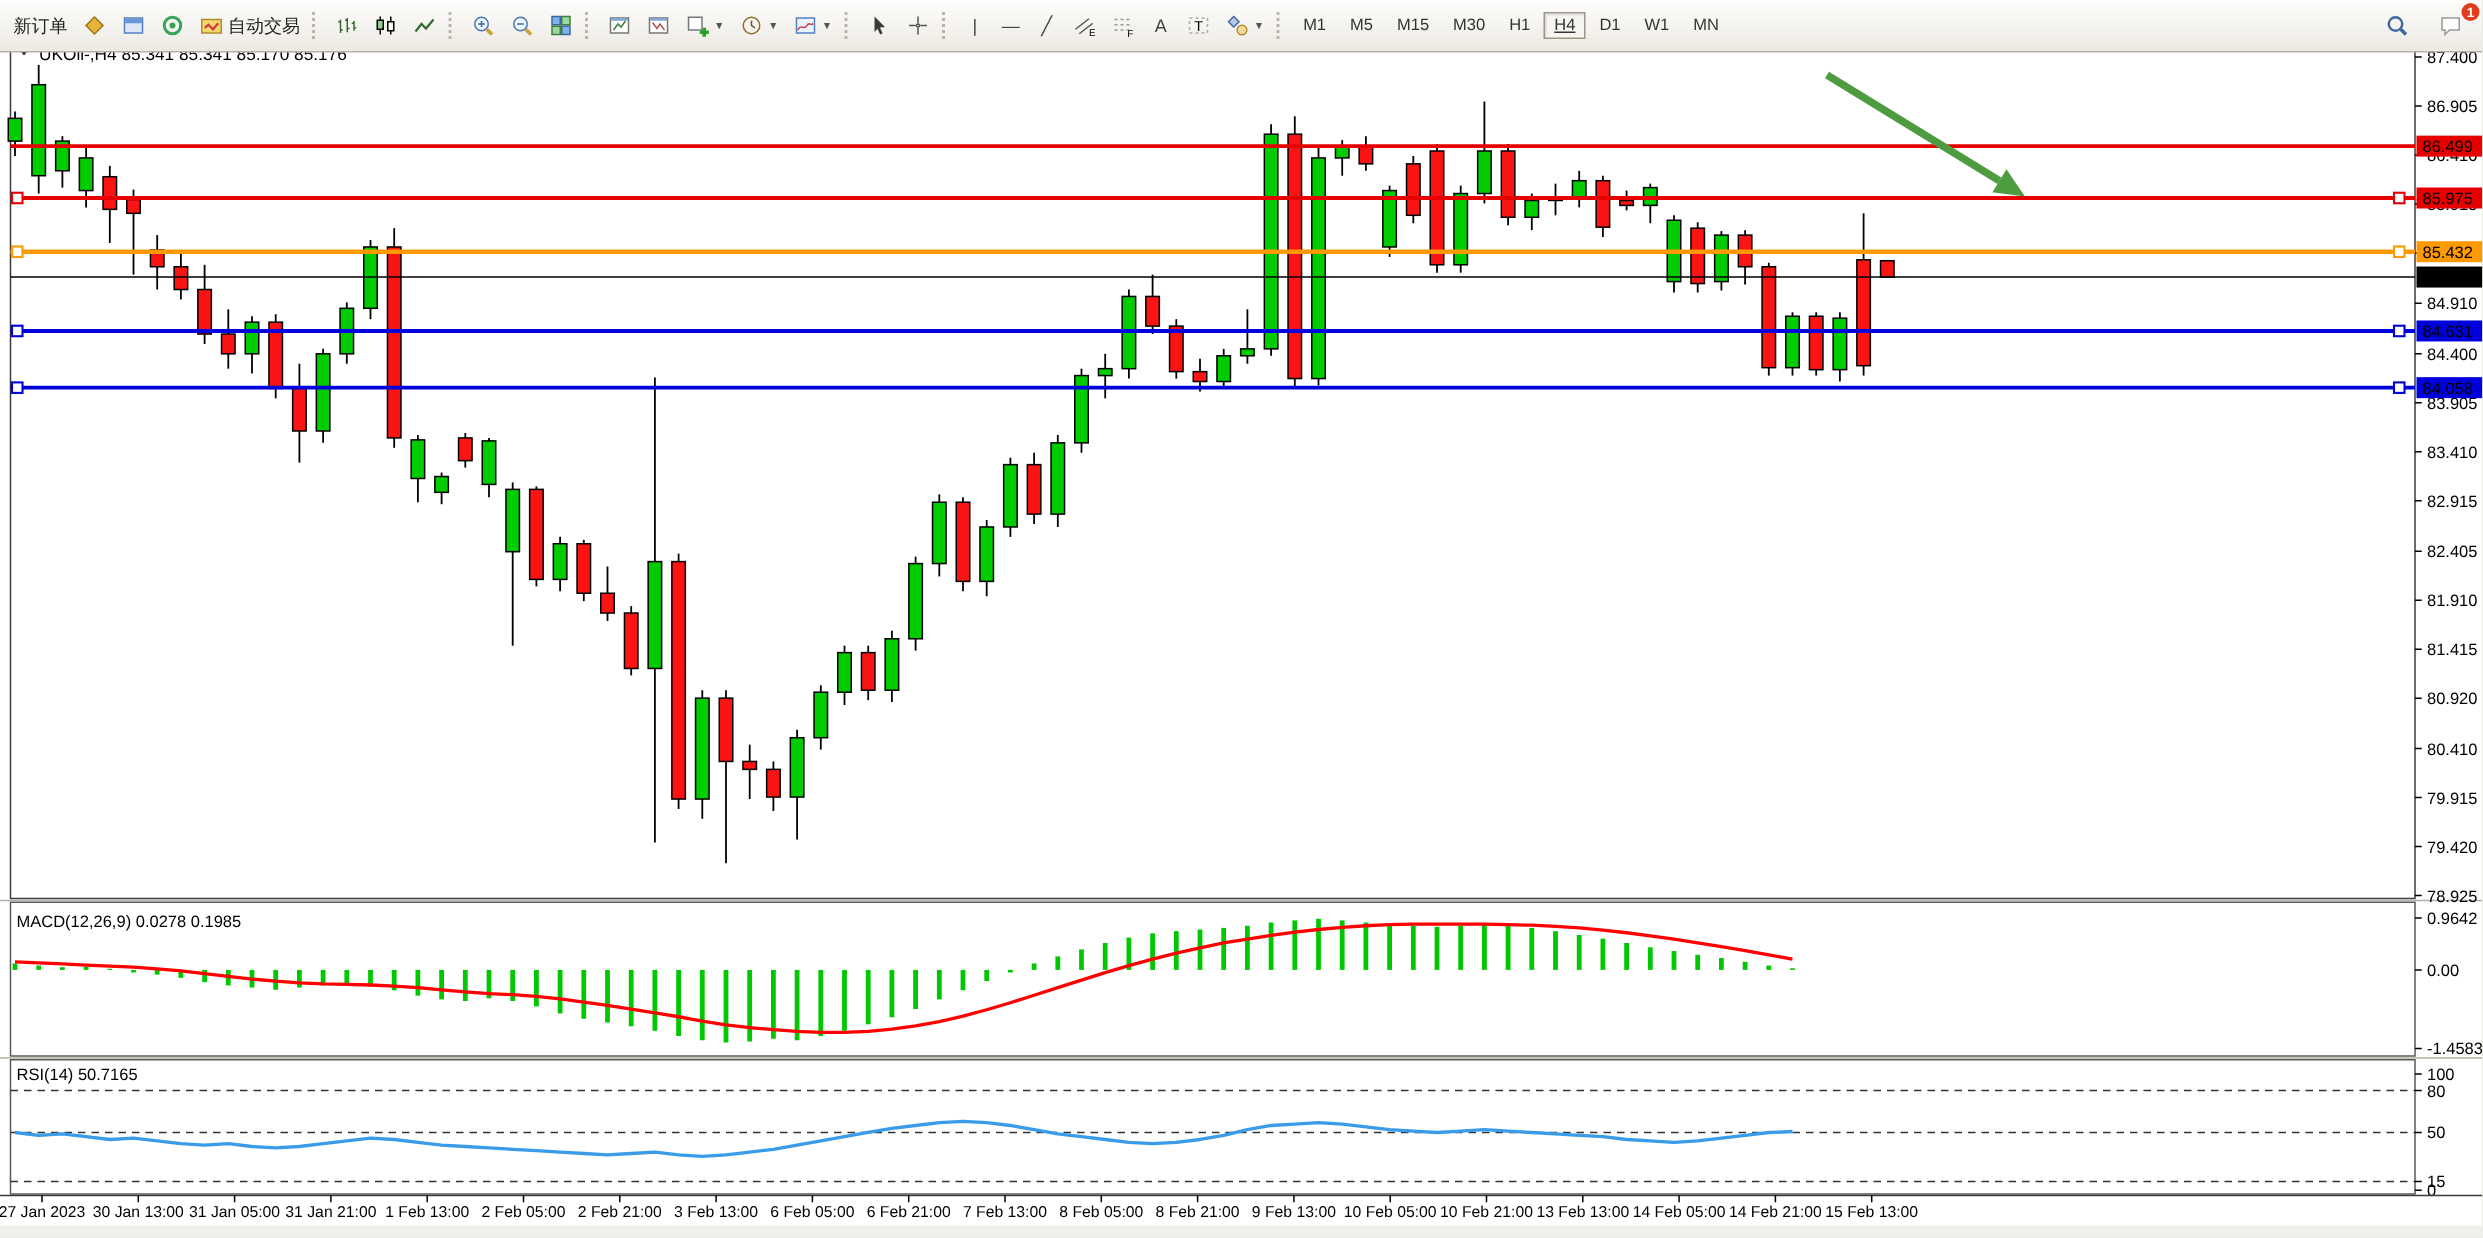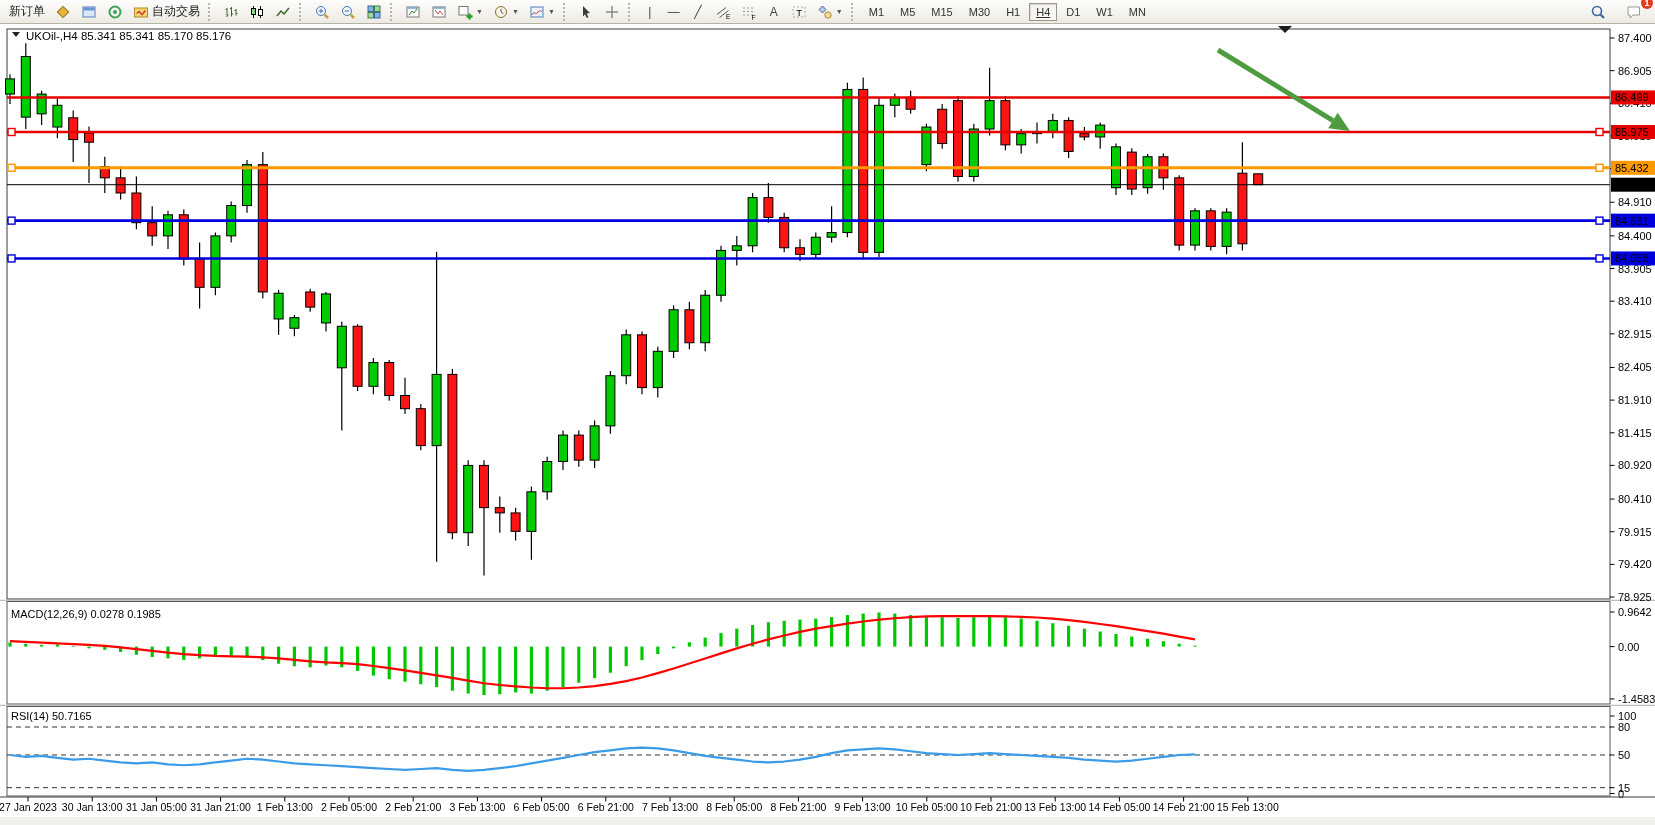--- a/index.html
+++ b/index.html
@@ -1,17 +1,17 @@
 <!DOCTYPE html>
 <html><head>
 <meta charset="utf-8">
 <style>
   html,body{margin:0;padding:0;background:#d8d5cc;font-family:"Liberation Sans",sans-serif;}
   .window{position:relative;width:1655px;height:825px;background:#fff;overflow:hidden;}
-  .toolbar{position:absolute;left:0;top:0;width:1655px;height:24px;background:linear-gradient(#fdfdfc,#edeae3);
+  .toolbar{position:absolute;left:0;top:0;width:1655px;height:35px;background:linear-gradient(#fdfdfc,#edeae3);
     border-bottom:1px solid #b6b2a6;display:flex;align-items:center;padding-left:4px;box-sizing:border-box;z-index:5;}
   .tbtn{display:flex;align-items:center;gap:3px;height:20px;padding:0 4px;border:1px solid transparent;border-radius:2px;
     font-size:12px;color:#222;cursor:default;white-space:nowrap;}
   .tbtn svg{display:block;}
   .tsep{width:5px;height:18px;margin:0 3px;border-left:2px dotted #b9b5a9;}
   .tfbtn{font-size:11px;color:#333;padding:2px 6px;border:1px solid transparent;margin:4px 1px;}
   .tfbtn.active{border:1px solid #9a9689;background:#f7f5ef;box-shadow:inset 1px 1px 1px rgba(0,0,0,0.12);text-decoration:underline;}
   .tright{margin-left:auto;display:flex;align-items:center;margin-right:8px;gap:10px;}
   .badge{position:absolute;top:-5px;right:-7px;width:12px;height:12px;border-radius:7px;background:#e03c1e;color:#fff;
     font-size:9px;font-weight:bold;text-align:center;line-height:12px;}

